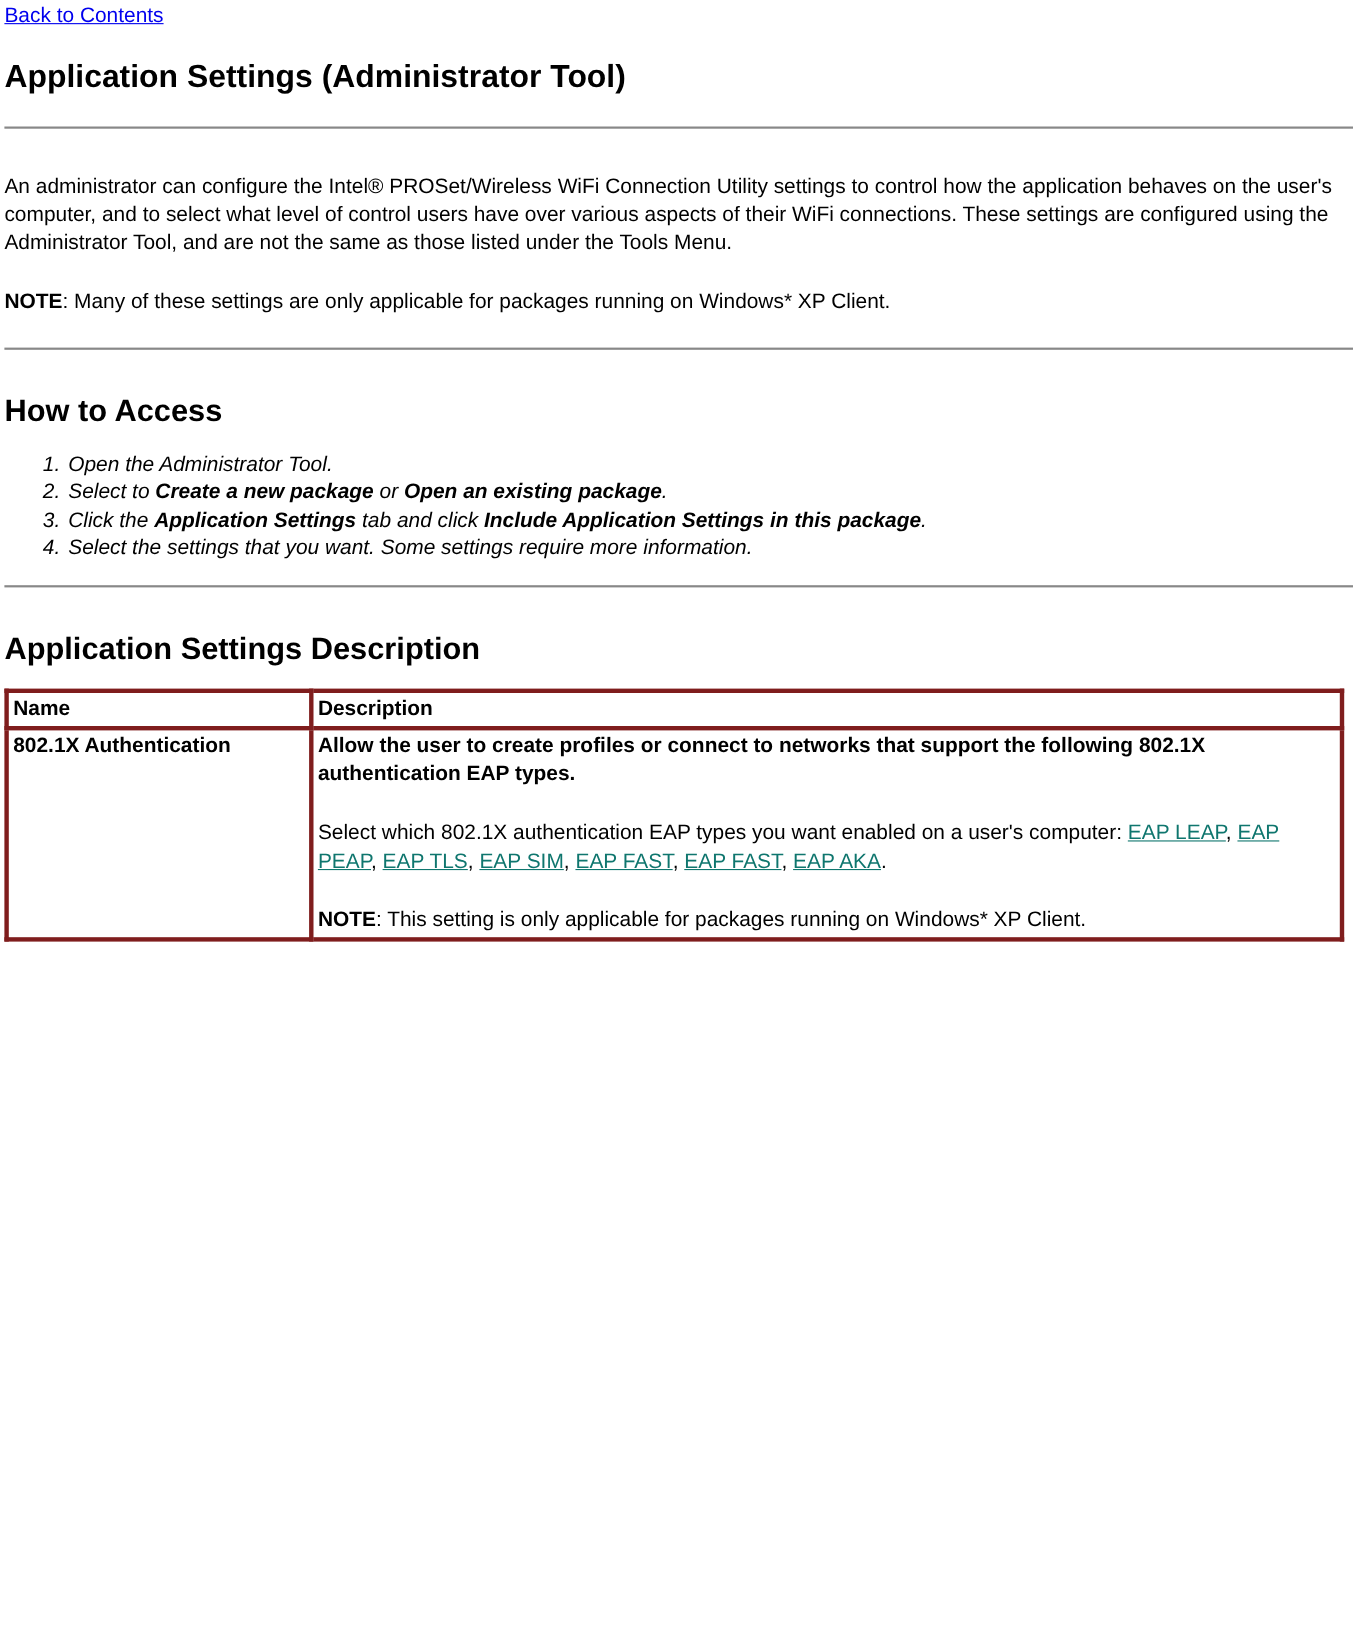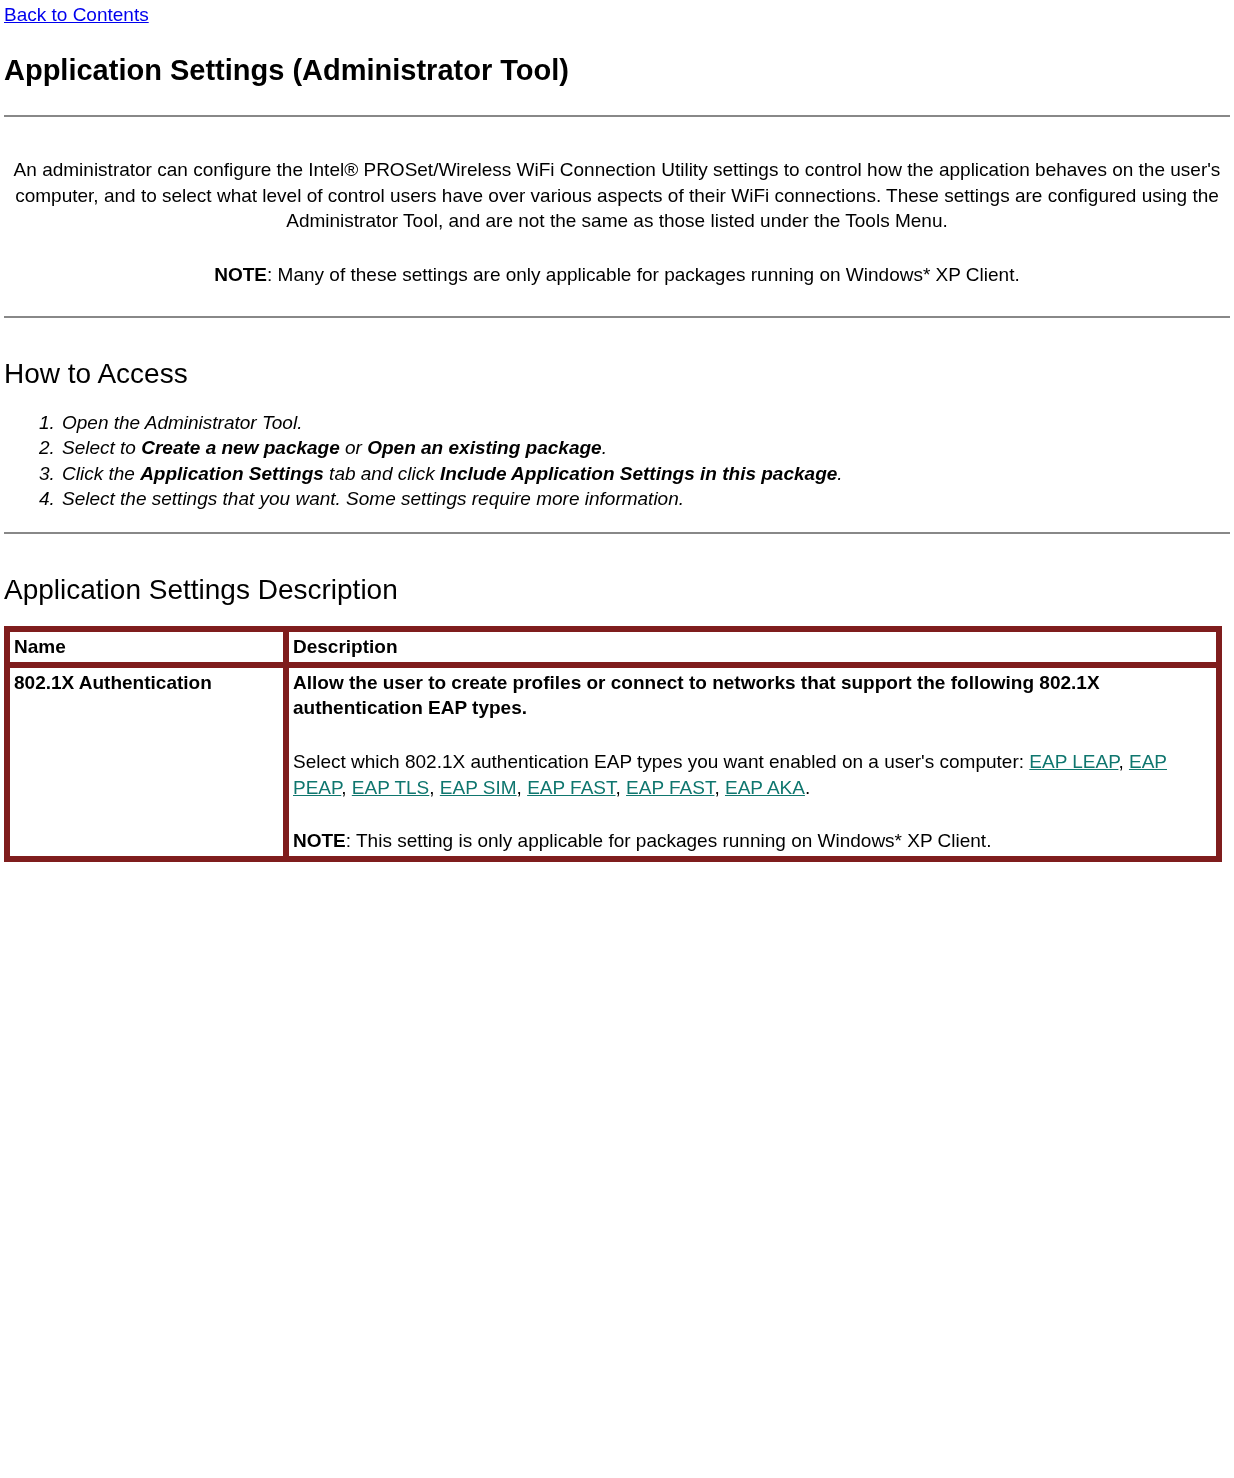--- a/index.html
+++ b/index.html
@@ -15,32 +15,31 @@
       color: #0000EE;
       text-decoration: underline;
     }
     h1 {
       font-size: 29px;
       font-weight: bold;
       margin: 28px 0 28px 0;
     }
     h2 {
       font-size: 28px;
-      font-weight: normal;
+      font-weight: bold;
       margin: 32px 0 20px 0;
     }
     hr {
       border: none;
       border-top: 2px solid #888;
       margin: 20px 0 40px 0;
     }
     p {
       margin: 0 0 28px 0;
       line-height: 1.35;
-      text-align: center;
     }
     .note-label {
       font-weight: bold;
     }
     ol {
       margin: 0 0 20px 0;
       padding-left: 56px;
     }
     ol li {
       line-height: 1.35;
@@ -49,21 +48,21 @@
     }
     .bold {
       font-weight: bold;
     }
     table {
       border-collapse: collapse;
       width: calc(100% - 8px);
       margin-top: 14px;
     }
     table td, table th {
-      border: 6px solid #7f1d1d;
+      border: 4px solid #7f1d1d;
       padding: 2px 4px;
       text-align: left;
       vertical-align: top;
       font-size: 19px;
       line-height: 1.35;
     }
     .col-name {
       width: 265px;
     }
     .desc-block {

